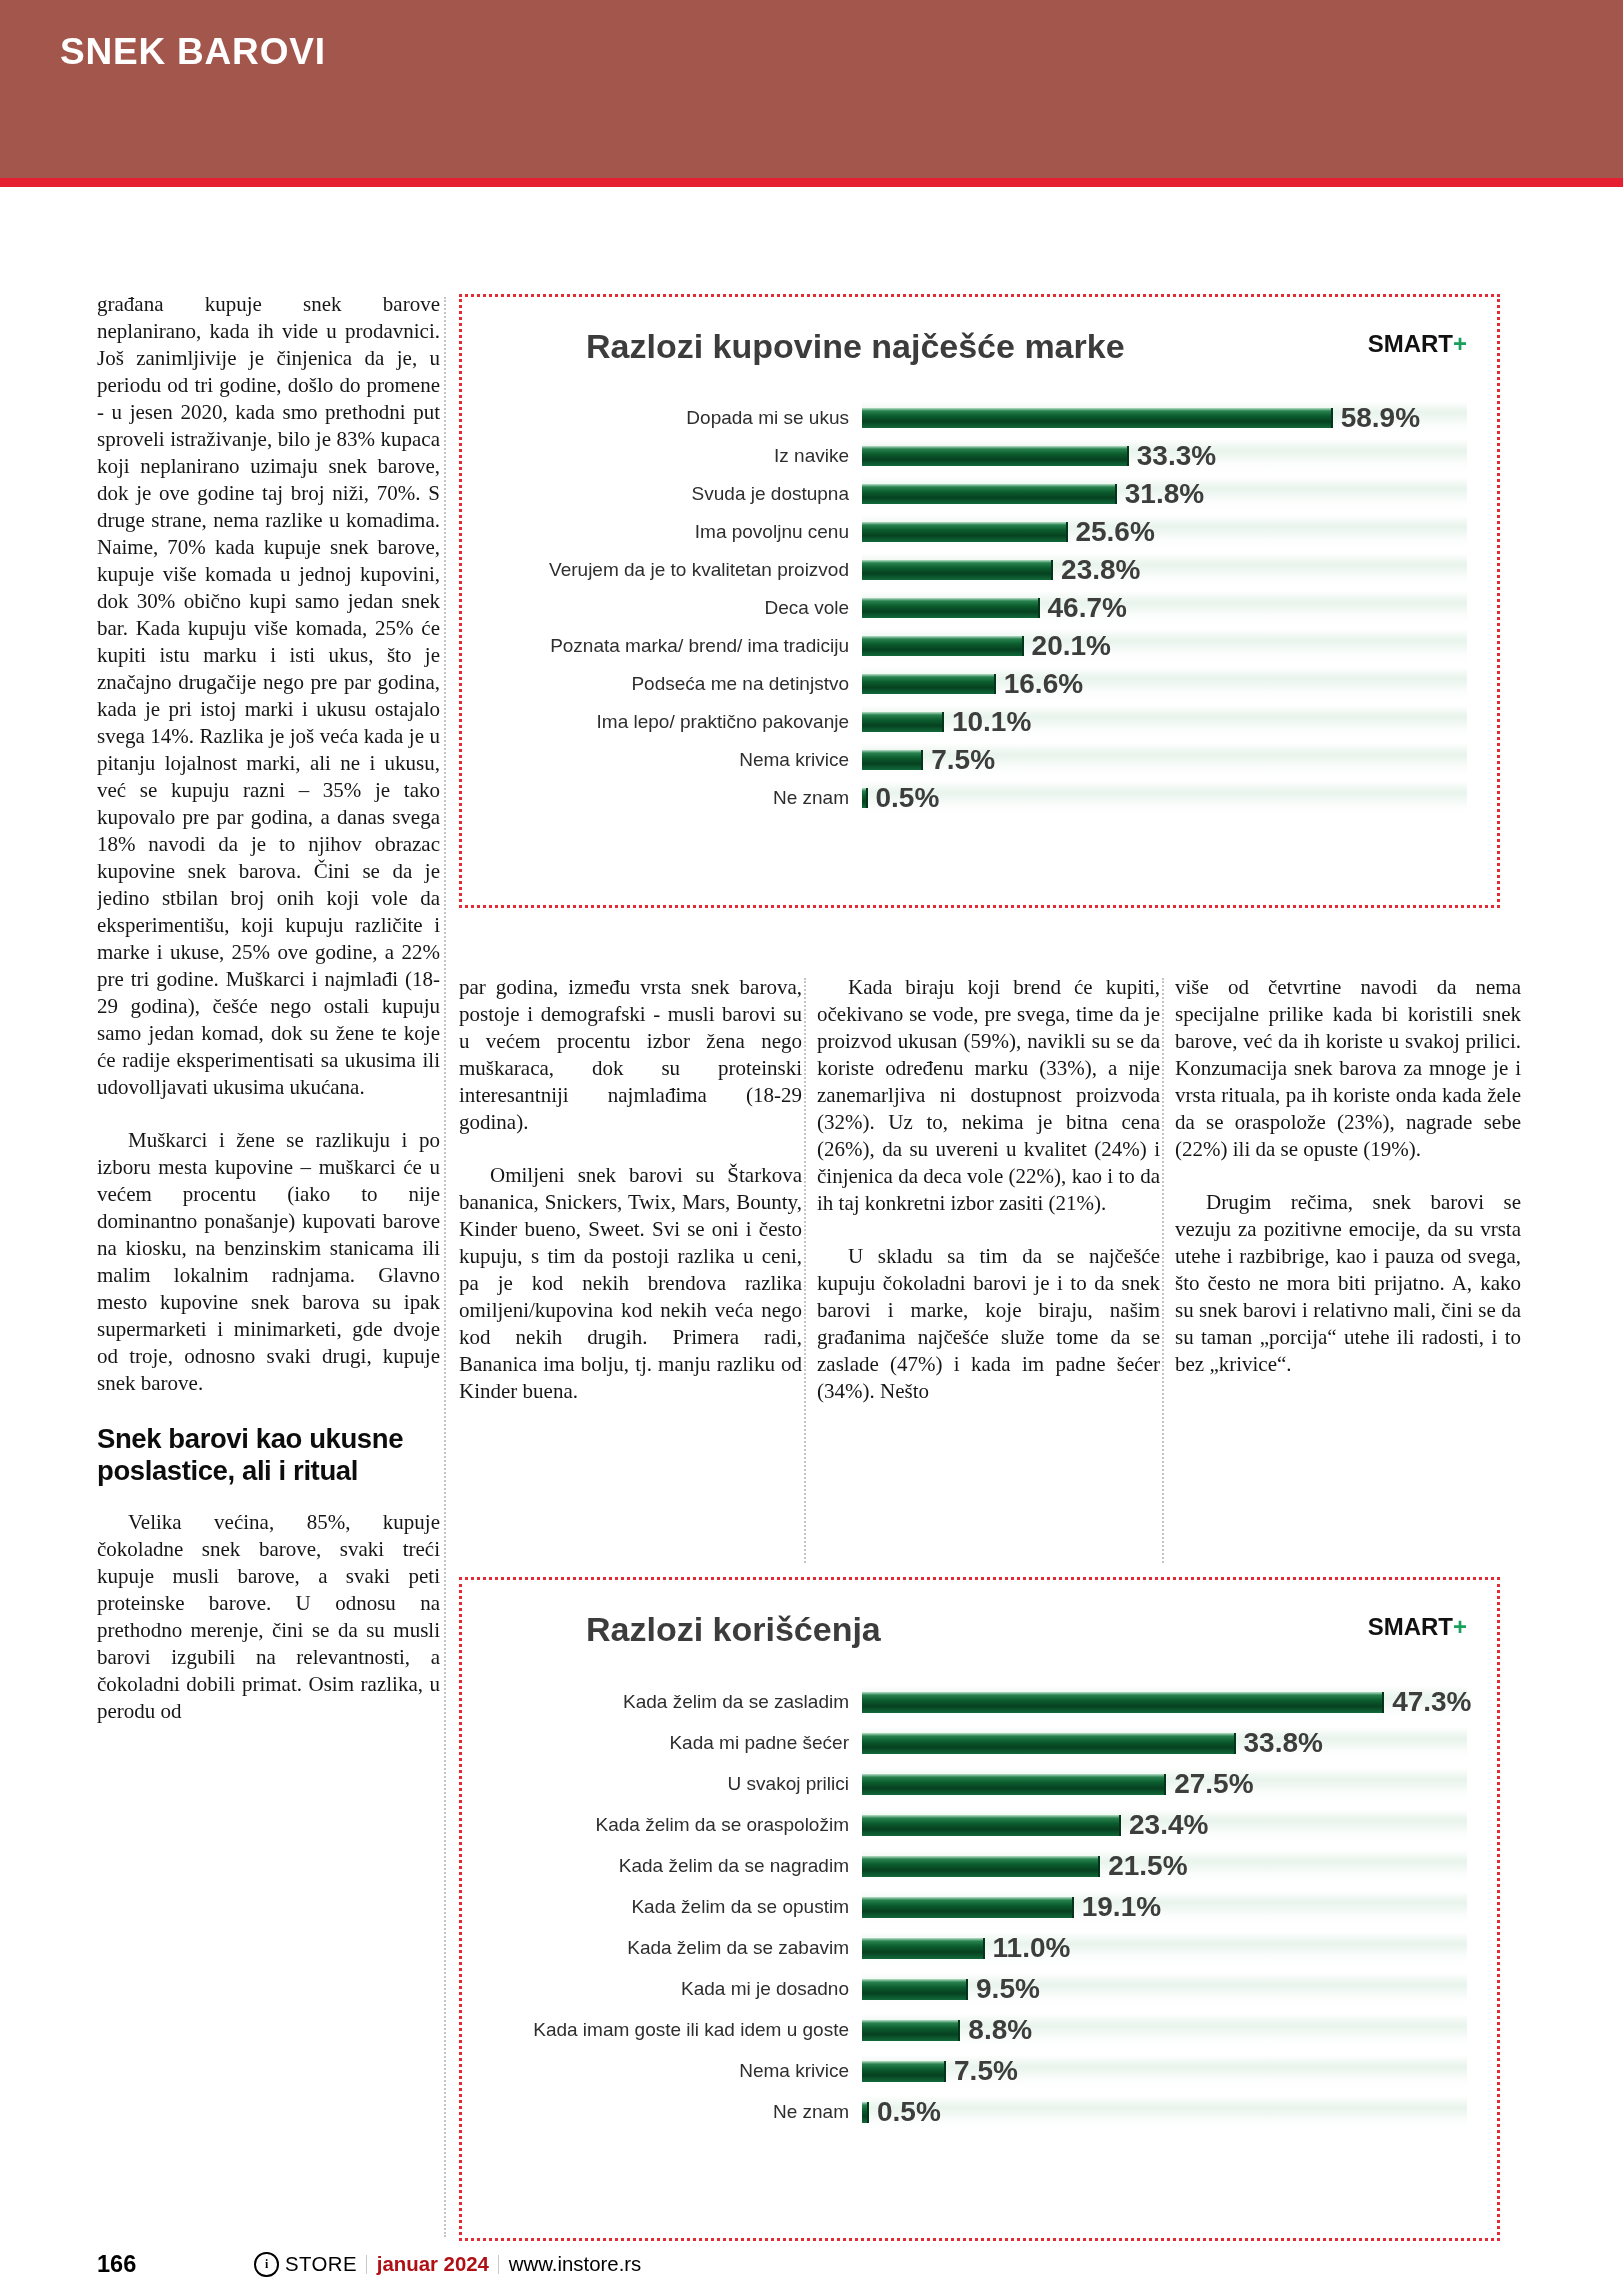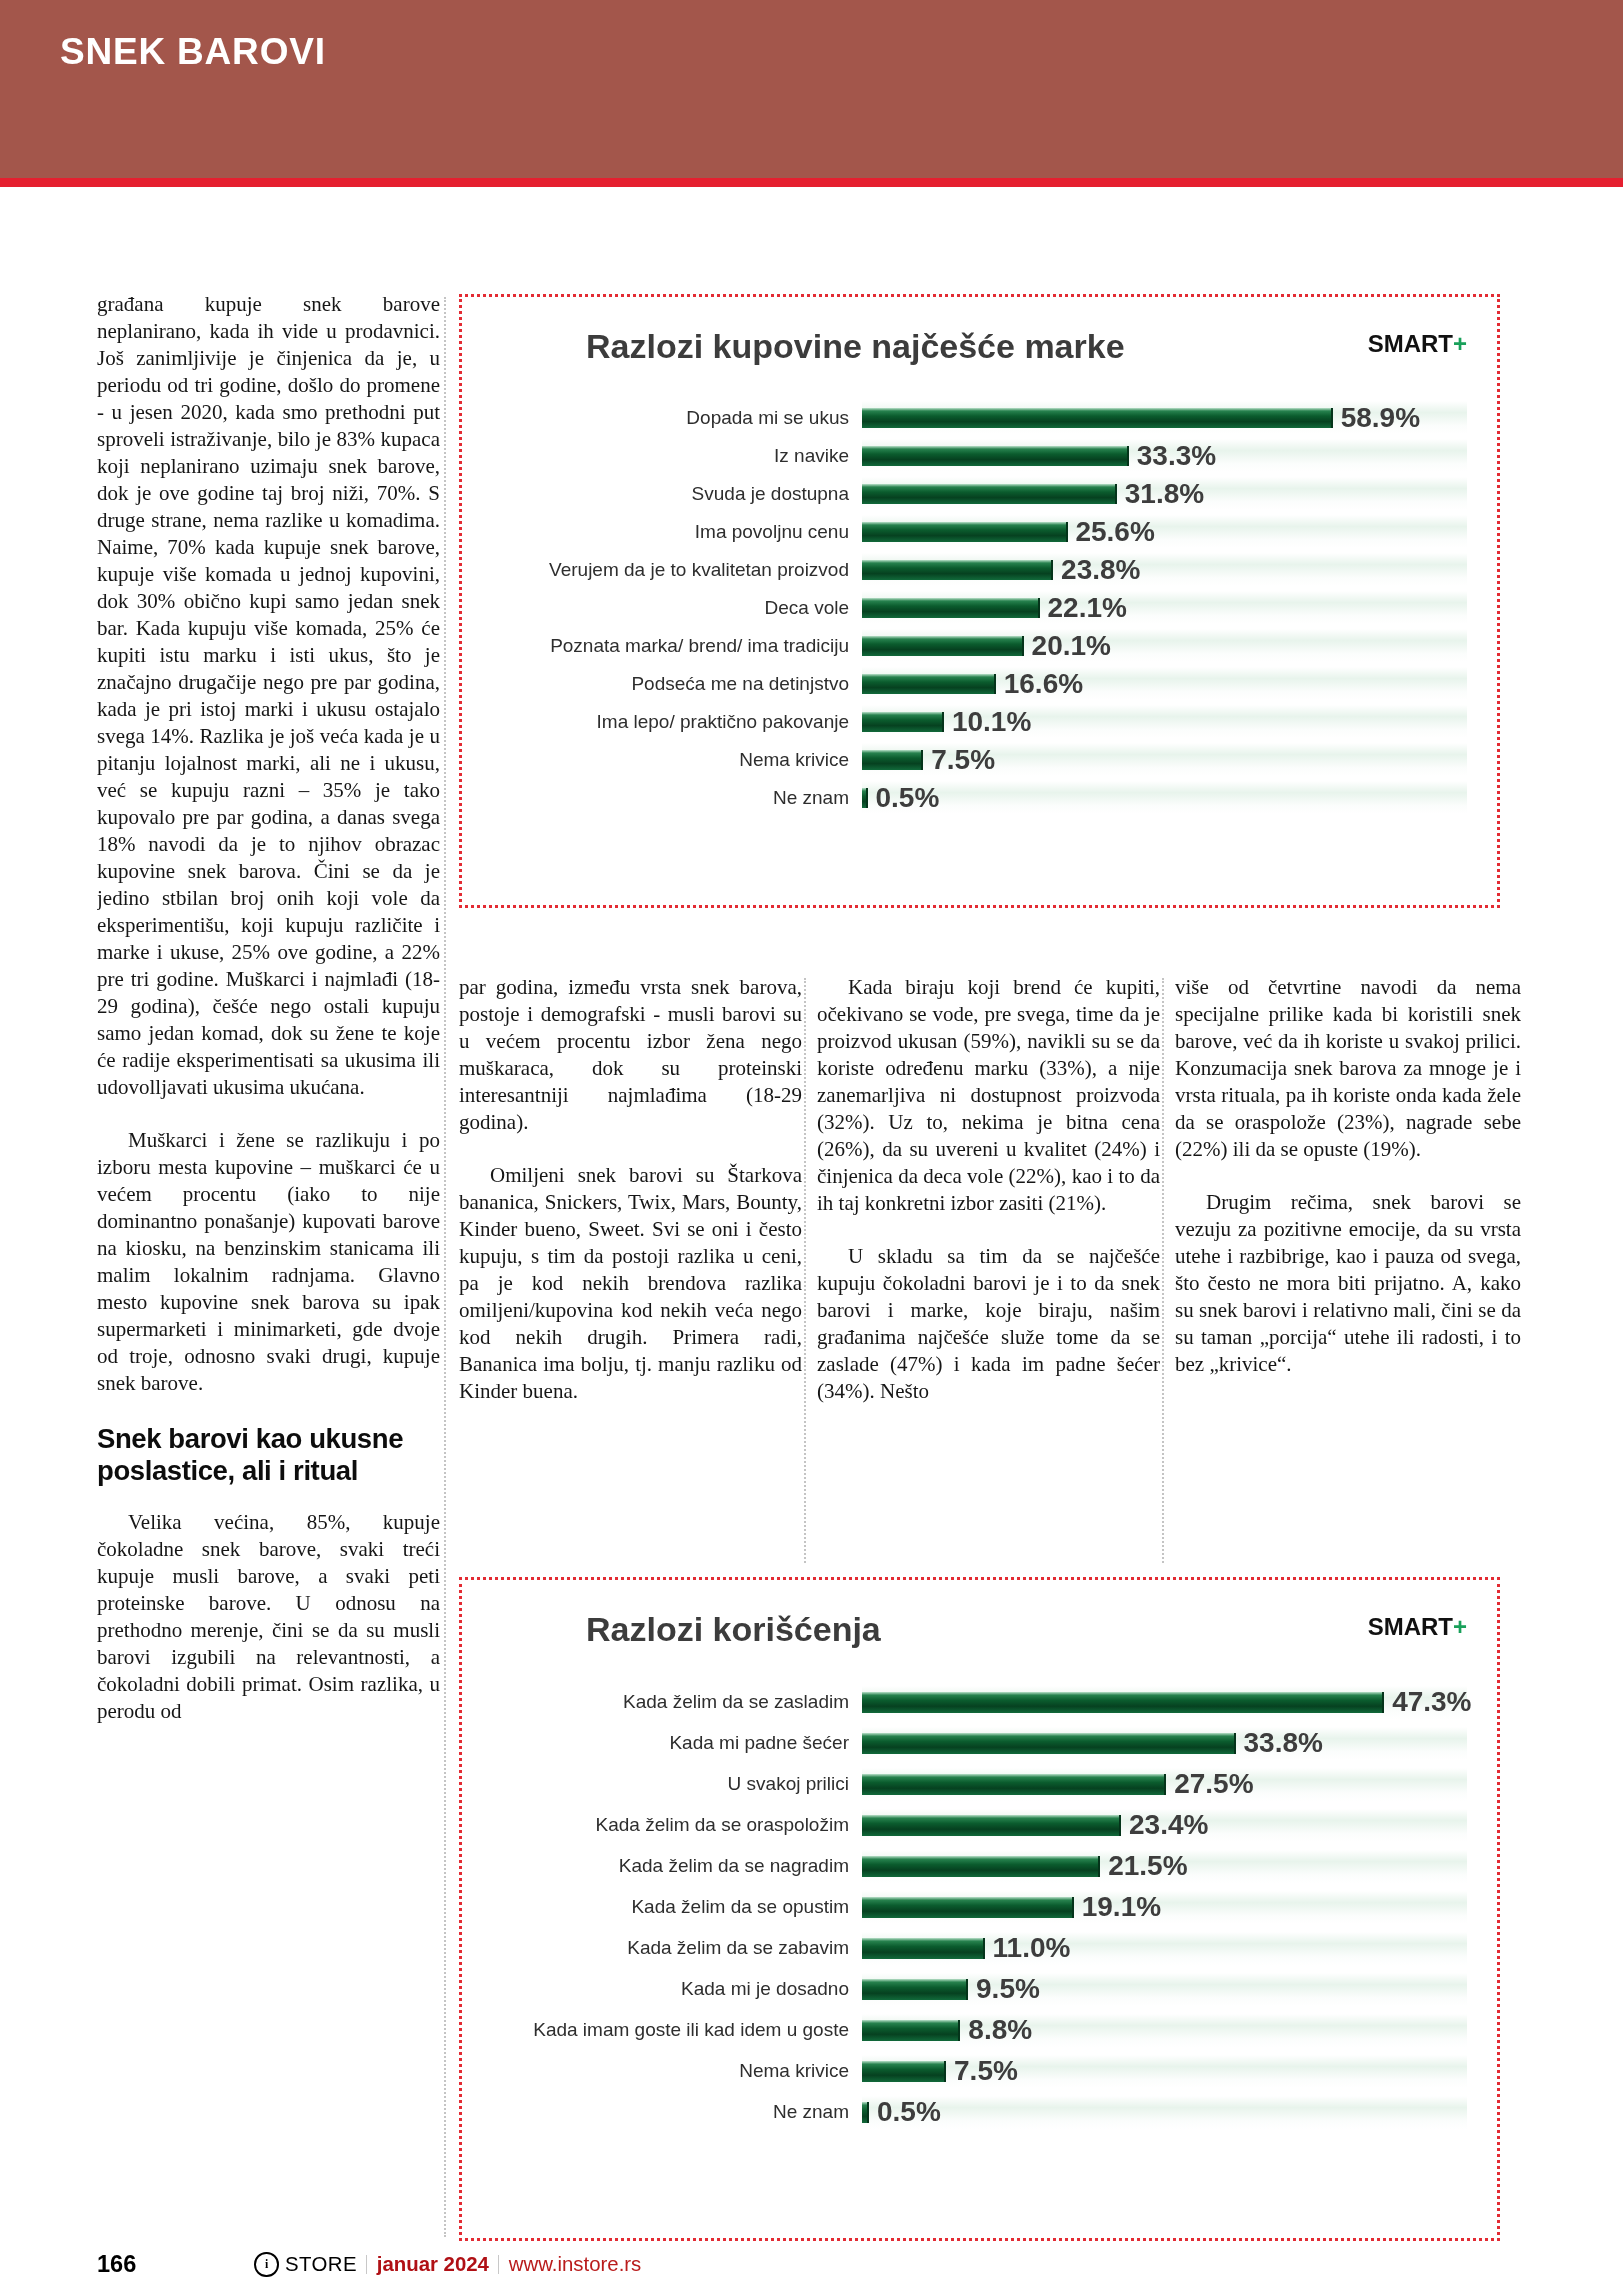--- a/index.html
+++ b/index.html
@@ -57,21 +57,21 @@
   .footer{position:absolute;left:97px;top:2251px;display:flex;align-items:center;
           font-family:"Liberation Sans",sans-serif;font-size:20.4px;color:#222;}
   .page-number{font-weight:bold;font-size:23.6px;color:#000;}
   .store-group{display:flex;align-items:center;margin-left:118px;}
   .circle-icon{display:inline-flex;align-items:center;justify-content:center;width:20.4px;height:20.4px;
                border:2px solid #000;border-radius:50%;font-weight:bold;font-size:11.8px;color:#000;
                margin-right:6.3px;font-family:"Liberation Serif",serif;}
   .brand-name{font-weight:normal;letter-spacing:0.4px;color:#000;}
   .fsep{width:0;height:19px;border-left:1.6px solid #c8c8c8;margin:0 9.4px;}
   .issue-date{font-weight:bold;color:#b01015;}
-  .website{color:#b91c1c;text-decoration:none;}
+  .website{color:#000000;text-decoration:none;}
 </style>
 </head>
 <body>
 
 <div class="page">
 
   <div class="header-band">
     <div class="page-title">SNEK BAROVI</div>
   </div>
   <div class="red-divider"></div>
@@ -140,21 +140,21 @@
           <div class="clabel">Verujem da je to kvalitetan proizvod</div>
           <div class="ctrack">
             <div class="cbar" style="width: 31.3158%;"></div>
             <span class="cval">23.8%</span>
           </div>
         </div>
         <div class="crow">
           <div class="clabel">Deca vole</div>
           <div class="ctrack">
             <div class="cbar" style="width: 29.0789%;"></div>
-            <span class="cval">22.1%</span>
+            <span class="cval">46.7%</span>
           </div>
         </div>
         <div class="crow">
           <div class="clabel">Poznata marka/ brend/ ima tradiciju</div>
           <div class="ctrack">
             <div class="cbar" style="width: 26.4474%;"></div>
             <span class="cval">20.1%</span>
           </div>
         </div>
         <div class="crow">

